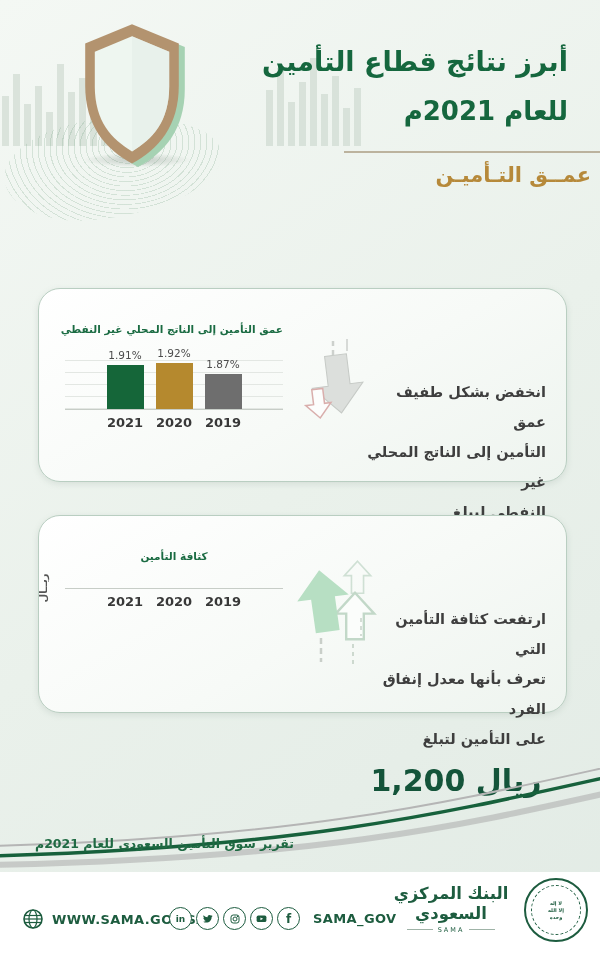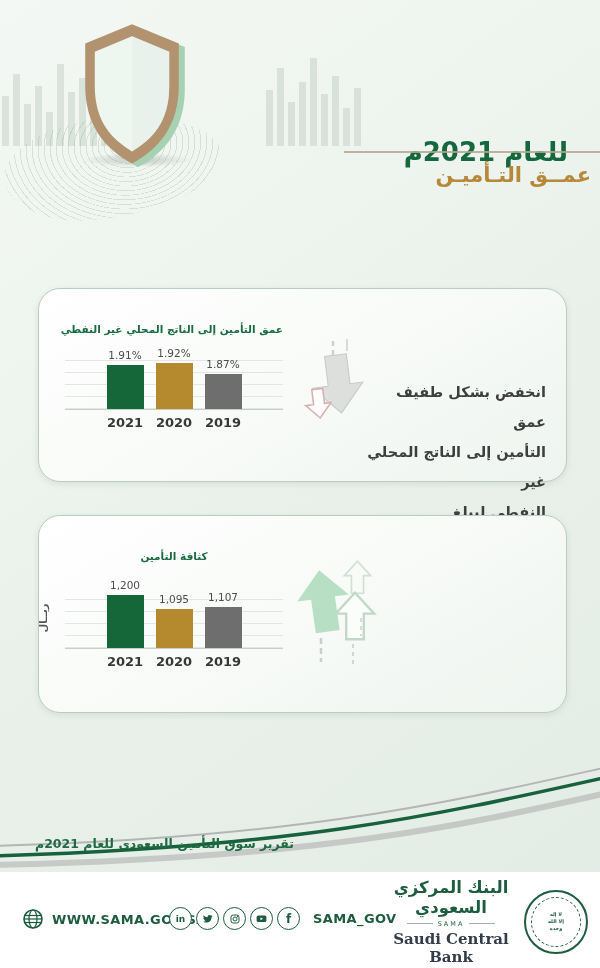--- a/index.html
+++ b/index.html
@@ -8,21 +8,21 @@
     font-family:"DejaVu Sans","Liberation Sans",sans-serif;}
   
   .decor-bars{position:absolute;left:0;top:34px;width:370px;height:112px;opacity:.55;}
   .fingerprint{position:absolute;left:4px;top:118px;width:218px;height:100px;
     background:repeating-radial-gradient(ellipse 250px 190px at 58% 28%,rgba(113,160,128,.38) 0 1px,transparent 1px 6px);
     border-radius:48% 52% 62% 38%/52% 44% 56% 48%;transform:rotate(-5deg);opacity:.6;}
   .shield-shadow{position:absolute;left:62px;top:150px;width:150px;height:20px;
     background:radial-gradient(closest-side,rgba(95,112,100,.32),transparent 72%);}
   .shield{position:absolute;left:72px;top:20px;width:120px;height:150px;}
   .title1{position:absolute;right:32px;top:46px;font-size:27px;font-weight:700;color:#15673e;direction:rtl;}
-  .title2{position:absolute;right:32px;top:96px;font-size:26px;font-weight:700;color:#15673e;direction:rtl;margin-top:41px;}
+  .title2{position:absolute;right:32px;top:96px;font-size:26px;font-weight:700;color:#15673e;direction:rtl;}
   .hdr-line{position:absolute;right:0;left:344px;top:151px;height:2px;background:#b3a78f;opacity:.85;}
   .section-title{position:absolute;right:9px;top:163px;font-size:21px;font-weight:700;color:#b6893a;direction:rtl;letter-spacing:.5px;}
   
   .card{position:absolute;left:38px;width:527px;border:1px solid #b9cec1;border-radius:22px;
     background:linear-gradient(150deg,#ffffff 0%,#f7faf7 55%,#eef4ef 100%);
     box-shadow:0 2px 6px rgba(118,140,126,.18);}
   .card.c1{top:288px;height:192px;}
   .card.c2{top:515px;height:196px;}
   .chart{position:absolute;left:26px;top:34px;width:218px;}
   .chart-title{color:#1a6b42;font-weight:700;font-size:10.5px;text-align:center;white-space:nowrap;direction:rtl;}
@@ -100,20 +100,21 @@
   </svg>
   <div class="fingerprint"></div>
   <div class="shield-shadow"></div>
   <svg class="shield" viewBox="0 0 100 124">
     <path d="M55 6 L94 22 L94 57 C94 91 77 110 55 122 C33 110 16 91 16 57 L16 22 Z" fill="#a6d2b3"></path>
     <path d="M50 3 L89 19 L89 54 C89 88 72 107 50 119 C28 107 11 88 11 54 L11 19 Z" fill="#b3936f"></path>
     <path d="M50 13 L81 26 L81 55 C81 84 67 99 50 109 C33 99 19 84 19 55 L19 26 Z" fill="#eef6f0"></path>
     <path d="M50 13 L81 26 L81 55 C81 84 67 99 50 109 Z" fill="#e4efe7" opacity=".6"></path>
   </svg>
 
+  <div class="title1">أبرز نتائج قطاع التأمين</div>
   <div class="title2">للعام 2021م</div>
   <div class="hdr-line"></div>
   <div class="section-title">عمــق التـأميـن</div>
 
   <div class="card c1">
     <div class="chart">
       <div class="chart-title">عمق التأمين إلى الناتج المحلي غير النفطي</div>
       <div class="plot">
         <div class="bars">
           <div class="bar" style="height: 44px; background: rgb(21, 102, 57);">
@@ -149,31 +150,20 @@
       <div class="line">النفطي ليبلغ</div>
       <div class="highlight">1.91%</div>
     </div>
   </div>
 
   <div class="card c2">
     <div class="chart">
       <div class="chart-title">كثافة التأمين</div>
       <div class="plot">
         <span class="ylab">ريــال</span>
-        <div class="bars">
-          <div class="bar" style="height: 53px; background: rgb(21, 102, 57);">
-              <span class="val">1,200</span>
-            </div>
-          <div class="bar" style="height: 39px; background: rgb(181, 137, 46);">
-              <span class="val">1,095</span>
-            </div>
-          <div class="bar" style="height: 41px; background: rgb(110, 110, 110);">
-              <span class="val">1,107</span>
-            </div>
-        </div>
       </div>
       <div class="years">
         <span class="yr">2021</span>
         <span class="yr">2020</span>
         <span class="yr">2019</span>
       </div>
     </div>
     <svg class="trend" viewBox="0 0 96 112">
       <g transform="translate(50,0) scale(0.55)">
         <path d="M30 6 L54 32 H41 V64 H19 V32 H6 Z" fill="none" stroke="#cfe0d4" stroke-width="3"></path>
@@ -181,20 +171,26 @@
       <g transform="translate(40,30) scale(0.8)">
         <path d="M30 6 L54 32 H41 V64 H19 V32 H6 Z" fill="#fbfdfb" stroke="#c2d8c8" stroke-width="3"></path>
       </g>
       <g transform="rotate(-8 32 40)">
         <path d="M32 12 L58 40 H44 V74 H20 V40 H6 Z" fill="#b7dfc3"></path>
       </g>
       <line x1="30" y1="80" x2="30" y2="104" stroke="#c9cfc9" stroke-width="2.5" stroke-dasharray="6 4"></line>
       <line x1="62" y1="86" x2="62" y2="110" stroke="#cdd9cf" stroke-width="2" stroke-dasharray="4 4"></line>
       <line x1="70" y1="60" x2="70" y2="78" stroke="#d4ddd5" stroke-width="2" stroke-dasharray="4 4"></line>
     </svg>
+    <div class="cardtext">
+      <div class="line">ارتفعت كثافة التأمين التي</div>
+      <div class="line">تعرف بأنها معدل إنفاق الفرد</div>
+      <div class="line">على التأمين لتبلغ</div>
+      <div class="highlight">1,200 ريال</div>
+    </div>
   </div>
 
 
   <svg class="swoosh" viewBox="0 0 600 108" preserveAspectRatio="none">
     <path d="M612 -2 C450 34 300 70 -10 78" fill="none" stroke="#b5b5b5" stroke-width="2"></path>
     <path d="M612 8 C450 44 300 80 -10 88" fill="none" stroke="#17613c" stroke-width="3.5"></path>
     <path d="M612 24 C460 58 320 90 -10 97" fill="none" stroke="#ababab" stroke-width="6" opacity=".55"></path>
   </svg>
   <div class="report-label">تقرير سوق التأمين السعودي للعام 2021م</div>
 
@@ -237,21 +233,20 @@
       <span class="handle">SAMA_GOV</span>
     </div>
     <div class="logo">
       <div class="logo-text">
         <div class="logo-ar">البنك المركزي السعودي</div>
         <div class="logo-sama">
             <i></i>
             <span>SAMA</span>
             <i></i>
           </div>
-        <div class="logo-en">Saudi Central Bank</div>
       </div>
       <div class="emblem">
         <div class="emblem-inner"></div>
         <div class="emblem-box">
           <span>لا إله</span>
           <span>إلا الله</span>
           <span>وحده</span>
         </div>
       </div>
     </div>

